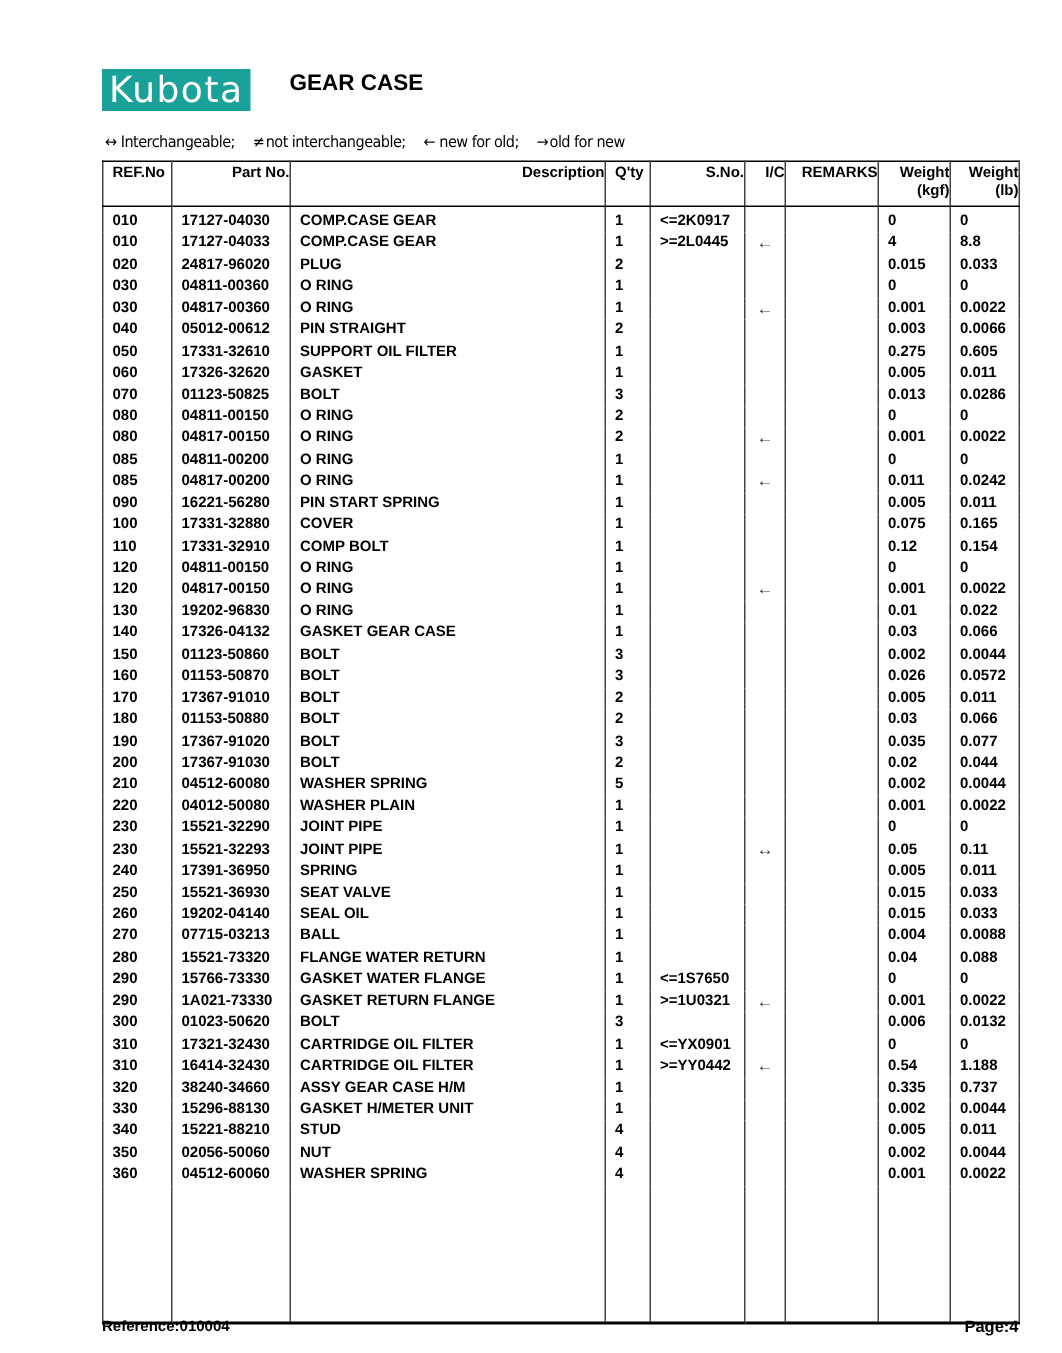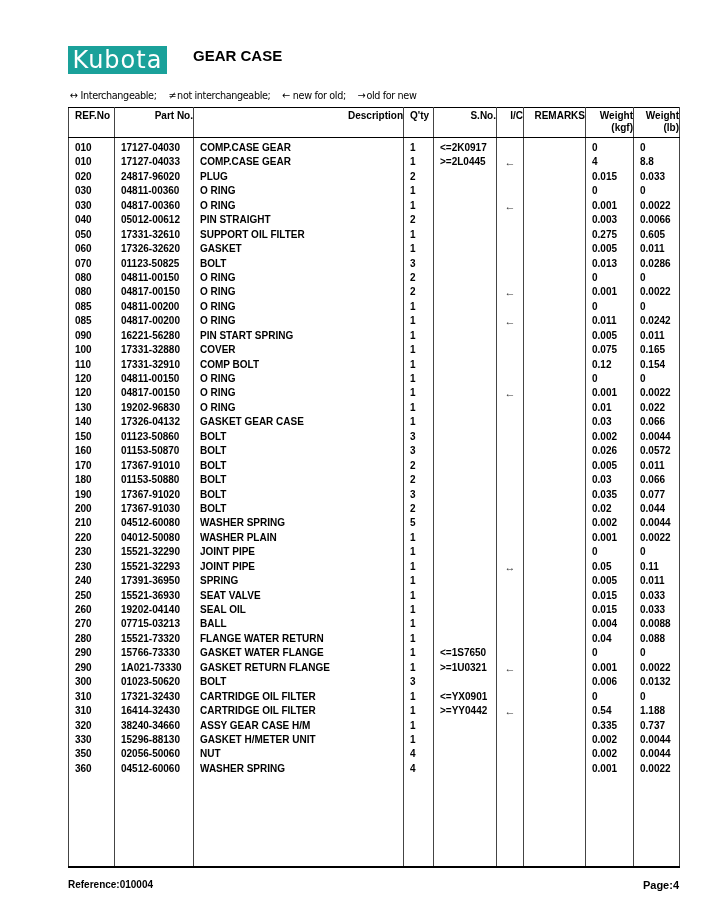--- a/index.html
+++ b/index.html
@@ -520,20 +520,31 @@
         <td>15296-88130</td>
         <td>GASKET H/METER UNIT</td>
         <td>1</td>
         <td></td>
         <td class="ic"></td>
         <td></td>
         <td>0.002</td>
         <td>0.0044</td>
       </tr>
       <tr>
+        <td>340</td>
+        <td>15221-88210</td>
+        <td>STUD</td>
+        <td>4</td>
+        <td></td>
+        <td class="ic"></td>
+        <td></td>
+        <td>0.005</td>
+        <td>0.011</td>
+      </tr>
+      <tr>
         <td>350</td>
         <td>02056-50060</td>
         <td>NUT</td>
         <td>4</td>
         <td></td>
         <td class="ic"></td>
         <td></td>
         <td>0.002</td>
         <td>0.0044</td>
       </tr>

